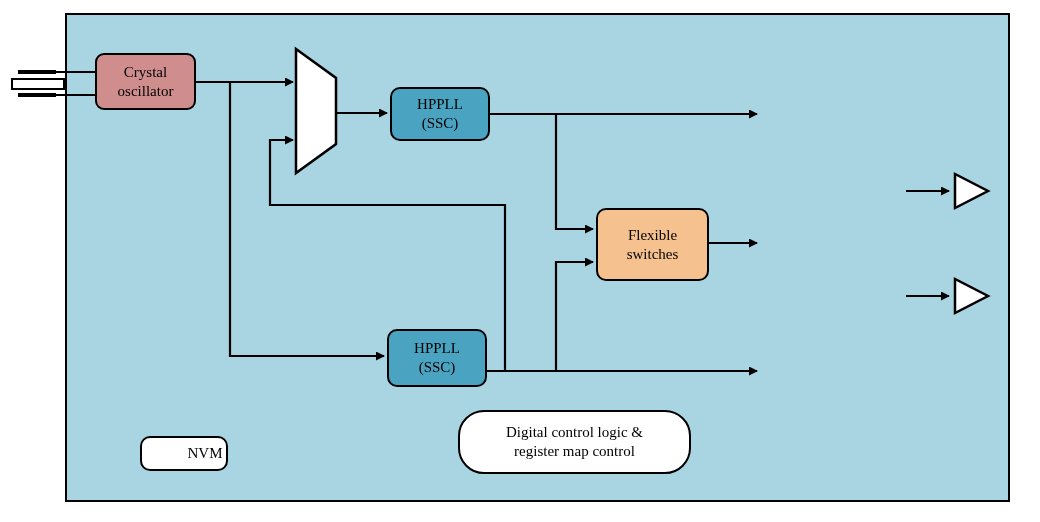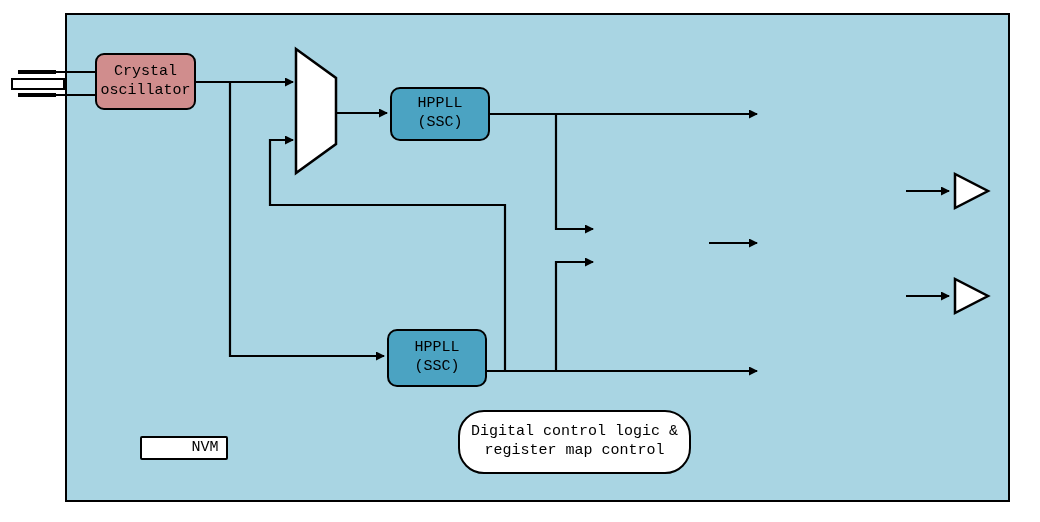--- a/index.html
+++ b/index.html
@@ -7,39 +7,39 @@
     --crystal:#D08D8D;
     --hppll:#4BA3C2;
     --switches:#F5C18F;
     --divider:#FBF3CE;
     --white-box:#FFFFFF;
     --line:#000000;
   }
   html,body{margin:0;padding:0;background:#fff;}
   .stage{
     position:relative;width:1040px;height:522px;background:#fff;
-    font-family:Liberation Mono, monospace;color:#000;overflow:hidden;
+    font-family:Liberation Serif, serif;color:#000;overflow:hidden;
   }
   .panel{
     position:absolute;left:65px;top:13px;width:945px;height:489px;
     background:var(--panel);border:2px solid var(--line);box-sizing:border-box;
   }
   svg.wires{position:absolute;left:0;top:0;width:1040px;height:522px;pointer-events:none;}
   .node{
     position:absolute;display:flex;align-items:center;justify-content:center;
     text-align:center;border:2px solid var(--line);box-sizing:border-box;
     font-size:15px;line-height:1.25;
   }
   .node .lbl{white-space:pre-line;}
   .crystal-box{left:95px;top:53px;width:101px;height:57px;border-radius:9px;background:var(--crystal);}
   .hppll-top{left:390px;top:87px;width:100px;height:54px;border-radius:10px;background:var(--hppll);}
   .hppll-bottom{left:387px;top:329px;width:100px;height:58px;border-radius:10px;background:var(--hppll);}
   .switches-box{left:596px;top:208px;width:113px;height:73px;border-radius:10px;background:var(--switches);}
   .divider-box{left:761px;top:49px;width:145px;height:382px;background:var(--divider);font-size:30px;letter-spacing:1px;}
-  .nvm-box{left:140px;top:436px;width:88px;height:24px;border-radius:2px;background:var(--white-box);padding-left:42px;}
+  .nvm-box{left:140px;top:436px;width:88px;height:35px;border-radius:10px;background:var(--white-box);padding-left:42px;}
   .spi-box{left:280px;top:429px;width:130px;height:52px;border-radius:12px;background:var(--white-box);}
   .digital-box{left:458px;top:410px;width:233px;height:64px;border-radius:26px;background:var(--white-box);}
 </style>
 </head>
 <body>
 
 <div class="stage">
 
   <div class="panel"></div>
 
@@ -97,20 +97,24 @@
   <div class="node hppll-top">
     <span class="lbl">HPPLL
 (SSC)</span>
   </div>
 
   <div class="node hppll-bottom">
     <span class="lbl">HPPLL
 (SSC)</span>
   </div>
 
+  <div class="node switches-box">
+    <span class="lbl">Flexible
+switches</span>
+  </div>
 
 
   <div class="node nvm-box">
     <span class="lbl">NVM</span>
   </div>
 
 
   <div class="node digital-box">
     <span class="lbl">Digital control logic &amp;
 register map control</span>

